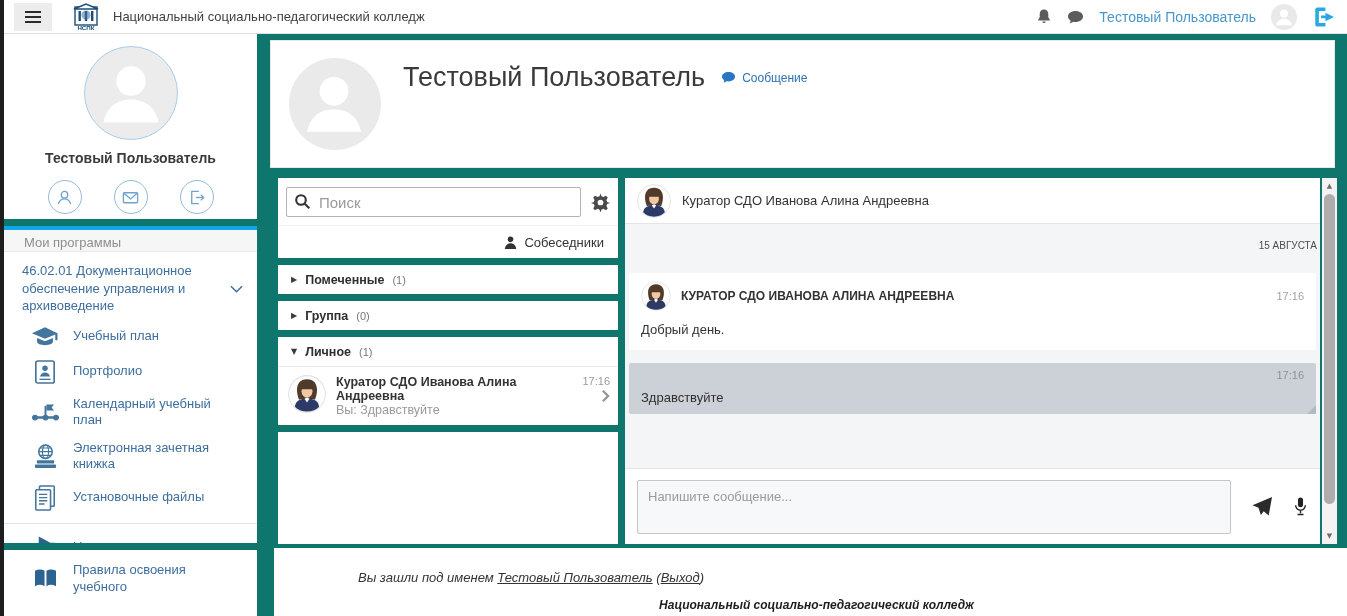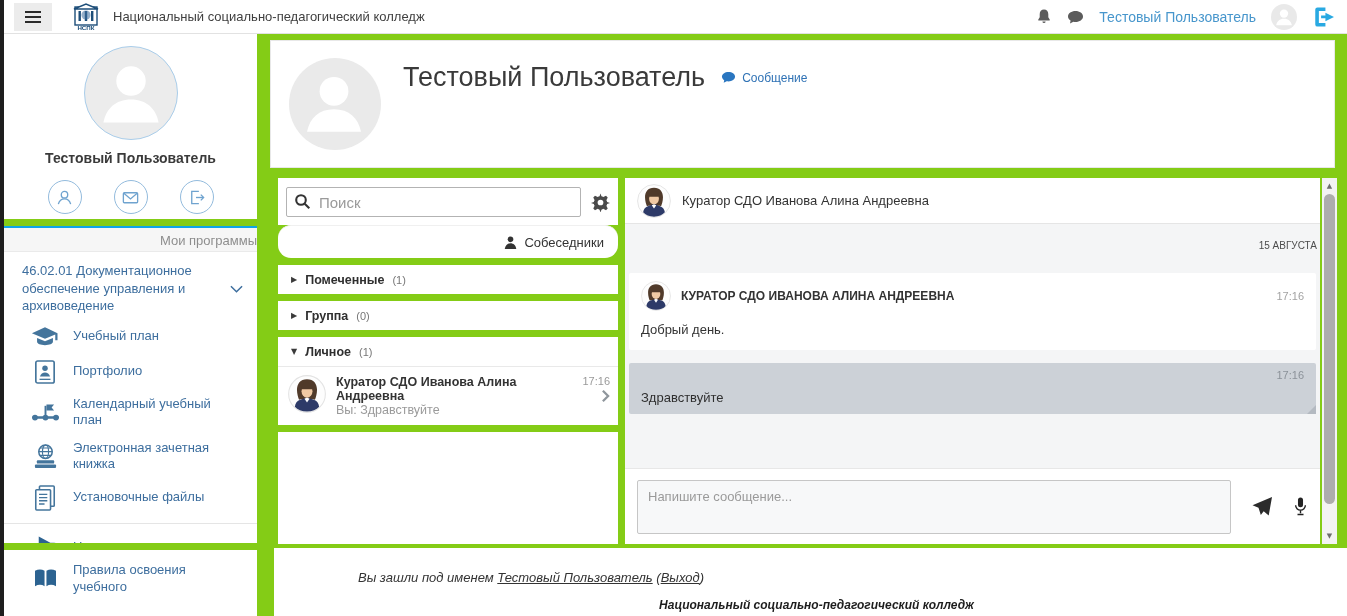--- a/index.html
+++ b/index.html
@@ -1,18 +1,18 @@
 <!DOCTYPE html>
 <html><head>
 <meta charset="utf-8">
 <style>
   * { box-sizing: border-box; margin: 0; padding: 0; }
   html,body { width:1347px; height:616px; }
   body { font-family:"Liberation Sans","DejaVu Sans",sans-serif; background:#eef0f0; }
-  .page { position:relative; width:1347px; height:616px; overflow:hidden; background:#84cc16; }
+  .page { position:relative; width:1347px; height:616px; overflow:hidden; background:#0f766e; }
   .left-strip { position:absolute; left:0; top:0; width:4px; height:616px; background:#1e1e1e; z-index:30; }
 
   
   .topbar { position:absolute; left:4px; top:0; width:1343px; height:34px; background:#fff;
             border-bottom:1px solid #e2e2e2; display:flex; align-items:center; z-index:20; }
   .hamburger { margin-left:10px; width:38px; height:28px; background:#ececec; border:none; cursor:pointer;
                display:flex; flex-direction:column; justify-content:center; align-items:center; gap:3px; }
   .hamburger i { width:16px; height:2px; background:#2b2b2b; display:block; }
   .logo { margin-left:20px; display:flex; align-items:center; }
   .topbar-title { margin-left:13px; font-size:13px; color:#3f3f3f; }
@@ -23,21 +23,21 @@
   
   .sidebar { position:absolute; left:4px; top:34px; width:253px; height:582px; display:flex; flex-direction:column; }
   .profile-block { background:#fff; height:198px; display:flex; flex-direction:column; align-items:center; padding-top:12px; }
   .big-avatar { width:94px; height:94px; border-radius:50%; background:#ececec; border:1px solid #a9cdea; overflow:hidden; }
   .profile-name { margin-top:10px; font-size:14px; font-weight:bold; color:#3a3a3a; }
   .profile-icons { margin-top:14px; display:flex; gap:32px; }
   .circle-icon { width:34px; height:34px; border-radius:50%; border:1px solid #93bbdd; background:#fff;
                  display:flex; align-items:center; justify-content:center; cursor:pointer; }
   .side-gap { height:8px; }
   .side-section-header { background:#f6f6f6; height:26px; line-height:25px; padding-left:20px; color:#8e8e8e;
-                         font-size:13px; border-top:2px solid #0ea5e9; border-bottom:1px solid #eaeaea;text-align:right; }
+                         font-size:13px; border-top:4px solid #0ea5e9; border-bottom:1px solid #eaeaea; }
   .program-block { background:#fff; height:312px; padding:10px 14px 0 18px; overflow:hidden; }
   .program-title-row { display:flex; align-items:center; gap:6px; margin-bottom:10px; cursor:pointer; }
   .program-title { flex:1; color:#3d6e9e; font-size:13px; line-height:17.5px; }
   .side-item { display:flex; align-items:center; gap:13px; margin:0 0 11px 8px; cursor:pointer; }
   .side-item .ic { width:30px; display:flex; justify-content:center; flex:0 0 auto; }
   .side-item .lbl { color:#3d6e9e; font-size:13px; line-height:16.5px; }
   .side-divider { border-top:1px solid #e5e5e5; margin:3px -14px 11px -18px; }
   .rules-block { background:#fff; height:70px; padding:12px 14px 0 18px; }
 
   
@@ -52,21 +52,21 @@
   
   .messenger { position:absolute; left:278px; top:178px; width:1059px; height:366px; display:flex; }
   .contacts { width:340px; display:flex; flex-direction:column; }
   .c-search { background:#fff; padding:9px 8px 8px; display:flex; align-items:center; gap:10px; }
   .search-box { position:relative; flex:1; }
   .search-box input { width:100%; height:30px; border:1px solid #b3b3b3; border-radius:2px; padding:0 8px 0 32px;
                       font-size:15px; color:#333; font-family:inherit; outline:none; background:#fff; }
   .search-box input::placeholder { color:#9a9a9a; }
   .search-mag { position:absolute; left:8px; top:6px; }
   .c-subhead { background:#fff; height:33px; display:flex; justify-content:flex-end; align-items:center; gap:7px;
-               padding-right:14px; font-size:13px; color:#333; border-top:1px solid #f0f0f0;border-radius:13px; }
+               padding-right:14px; font-size:13px; color:#333; border-top:1px solid #f0f0f0; }
   .c-gap { height:7px; }
   .c-section { background:#fff; height:29px; display:flex; align-items:center; padding-left:13px; gap:8px; cursor:pointer; }
   .tri { font-size:8px; color:#3a3a3a; font-family:"DejaVu Sans",sans-serif; }
   .c-section .s-lbl { font-size:12.5px; font-weight:bold; color:#2f2f2f; }
   .c-section .s-cnt { font-size:11px; color:#777; }
   .c-line { border-top:1px solid #e9e9e9; background:#fff; }
   .c-conv { background:#fff; min-height:53px; display:flex; padding:8px 8px 8px 10px; gap:10px; cursor:pointer; }
   .c-conv .cv-avatar { width:38px; height:38px; flex:0 0 auto; }
   .cv-main { flex:1; min-width:0; }
   .cv-name { font-size:12.5px; font-weight:bold; color:#333; }

